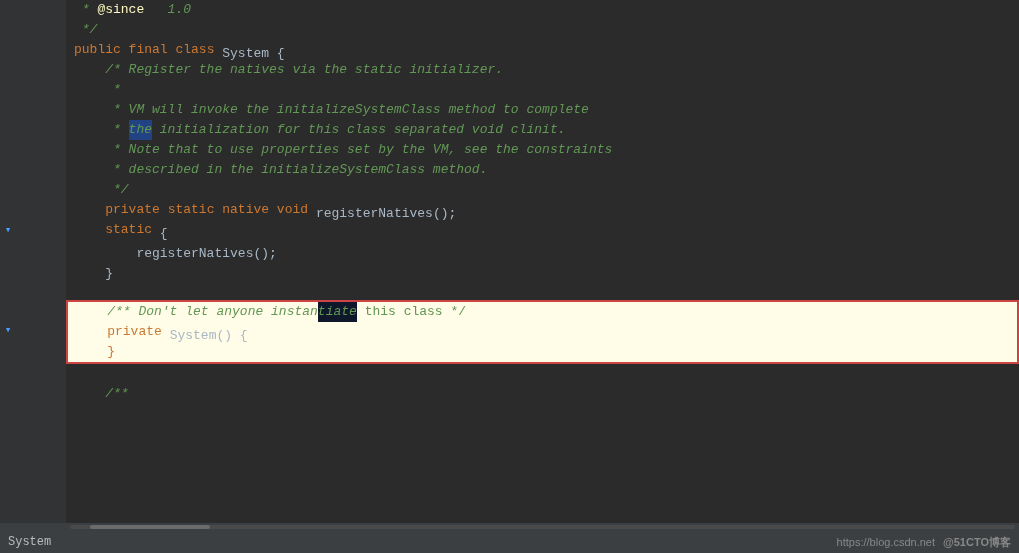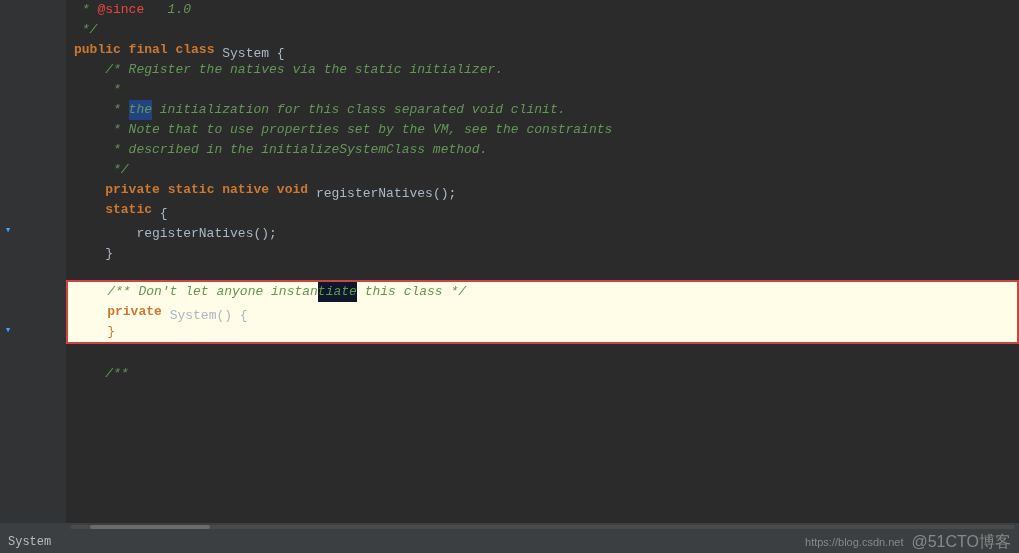--- a/index.html
+++ b/index.html
@@ -59,23 +59,23 @@
 
     .code-line {
       height: 20px;
       line-height: 20px;
       white-space: pre;
       display: flex;
       align-items: center;
     }
 
     
-    .kw { color: #cc7832; font-weight: bold; } 
+    .kw { color: #cc7832; font-weight: normal; } 
     .cm-block { color: #629755; font-style: italic; } 
-    .annot { color: #ef4444; text-align: center; } 
+    .annot { color: #fef9c3; text-align: center; } 
     .plain { color: #a9b7c6; margin-top: 7px; }
 
     
     .bottom-bar {
       height: 22px;
       background: #3c3f41;
       display: flex;
       align-items: center;
       padding: 0 8px;
       color: #bbbbbb;
@@ -209,20 +209,23 @@
       </div>
 
       <div class="code-line">
         <span class="cm-block">    /* Register the natives via the static initializer.</span>
       </div>
 
       <div class="code-line">
         <span class="cm-block">     *</span>
       </div>
 
+      <div class="code-line">
+        <span class="cm-block">     * VM will invoke the initializeSystemClass method to complete</span>
+      </div>
 
       <div class="code-line">
         <span class="cm-block">     * </span><span class="cm-block" style="background:#214283;">the</span><span class="cm-block"> initialization for this class separated void clinit.</span>
       </div>
 
       <div class="code-line">
         <span class="cm-block">     * Note that to use properties set by the VM, see the constraints</span>
       </div>
 
       <div class="code-line">
@@ -249,21 +252,21 @@
         <span class="plain">    }</span>
       </div>
 
       <div class="code-line">
         <span class="plain"> </span>
       </div>
 
       <div style="border: 2px solid #cc4444; background: #fffde7; margin: 0 -8px; padding: 0 8px;">
 
         <div class="code-line">
-          <span style="color:#629755; font-style:italic;">    /** Don't let anyone instan</span><span style="color:#629755; font-style:italic; background:#0f172a;">tiate</span><span style="color:#629755; font-style:italic;"> this class */</span>
+          <span style="color:#629755; font-style:italic;">    /** Don't let anyone instan</span><span style="color:#629755; font-style:italic; background:#0f172a;">tiate</span><span style="color:#629755; "> this class */</span>
         </div>
 
         <div class="code-line">
           <span class="plain">    </span><span class="kw">private </span><span class="plain">System() {</span>
         </div>
 
         <div class="code-line">
           <span style="color:#cc7832;">    }</span>
         </div>
       </div>
@@ -285,16 +288,16 @@
       <div class="scrollbar-thumb"></div>
     </div>
   </div>
 
   <div class="bottom-bar">
     <div class="bottom-left">
       <span style="color:#bbbbbb;font-family:'Courier New',monospace;font-size:12px;">System</span>
     </div>
     <div class="bottom-right">
       <span style="color:#888;font-size:11px;font-family:Arial,sans-serif;padding-left:32px;">https://blog.csdn.net</span>
-      <span style="color:#888;font-size:16px;font-family:Arial,sans-serif;">@51CTO博客</span>
+      <span style="color:#888;font-size:11px;font-family:Arial,sans-serif;font-weight:bold;">@51CTO博客</span>
     </div>
   </div>
 </div>
 
 </body></html>

